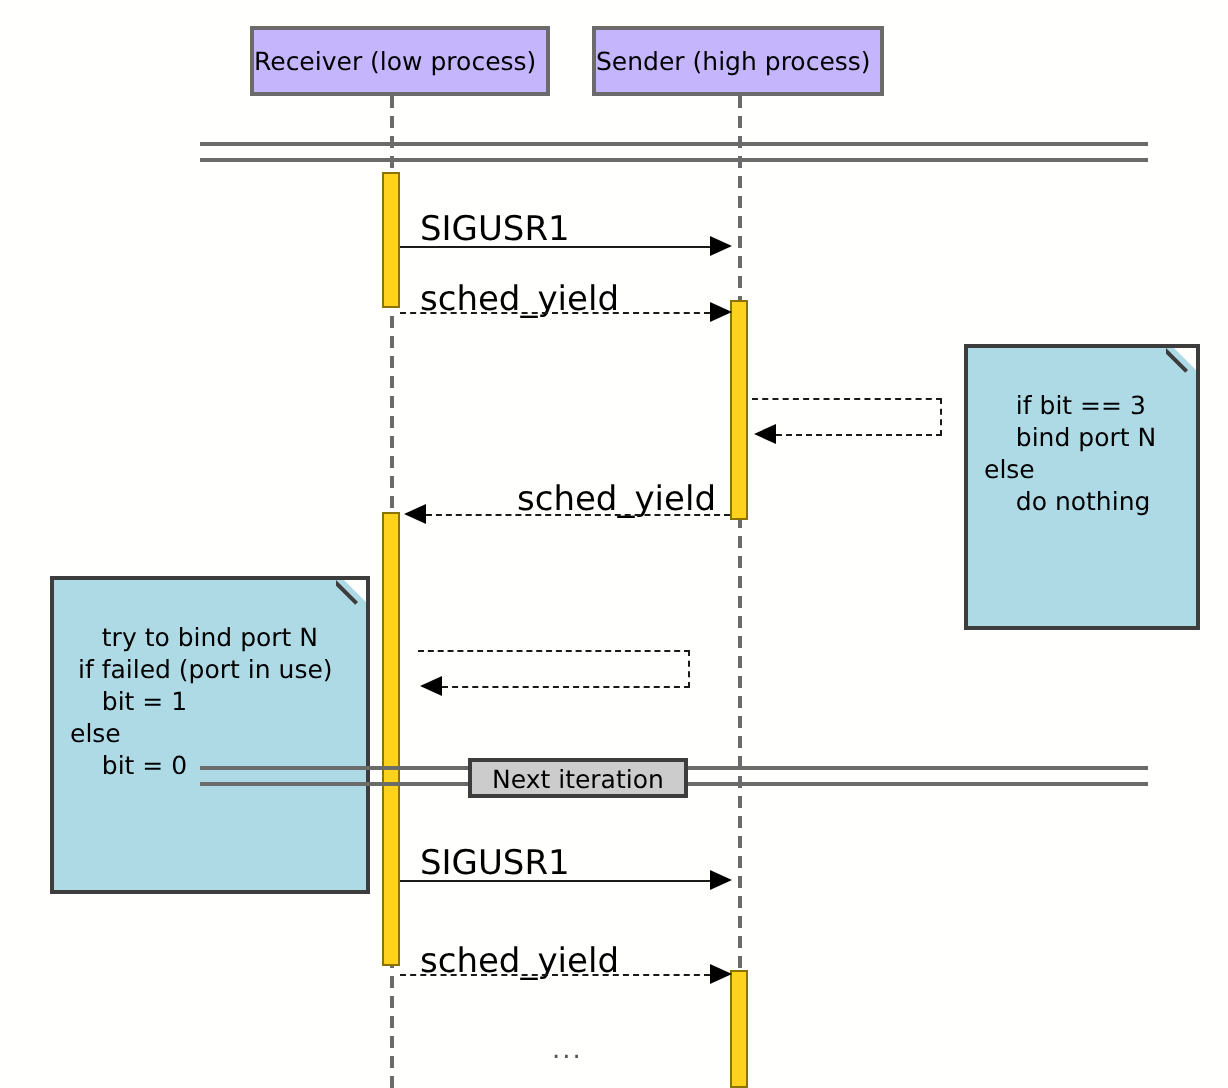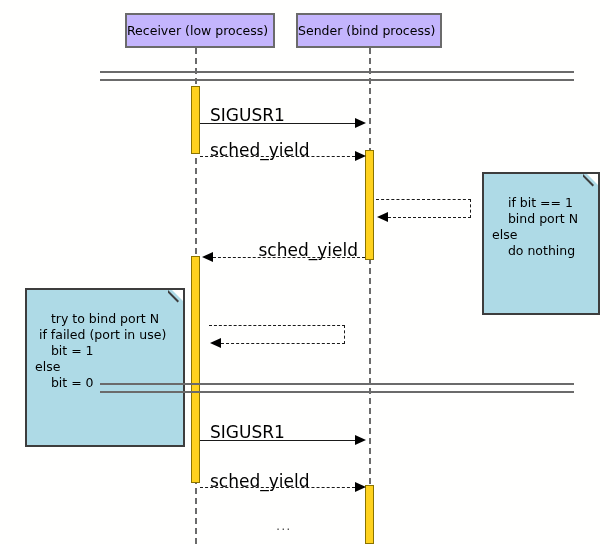--- a/index.html
+++ b/index.html
@@ -137,21 +137,21 @@
 
 <div id="diagram">
 
   <div class="lifeline" style="left:195px; top:48px; height:496px;"></div>
   <div class="lifeline" style="left:369px; top:48px; height:496px;"></div>
 
   <div class="participant-box" style="left:125px; top:13px; width:150px; height:35px;">
     <span>Receiver (low process)</span>
   </div>
   <div class="participant-box" style="left:296px; top:13px; width:146px; height:35px;">
-    <span>Sender (bind process)</span>
+    <span>Sender (high process)</span>
   </div>
 
   <div class="activation" style="left:191px; top:86px; height:68px;"></div>
   <div class="activation" style="left:365px; top:150px; height:110px;"></div>
   <div class="activation" style="left:191px; top:256px; height:227px;"></div>
   <div class="activation" style="left:365px; top:485px; height:59px;"></div>
 
   <div class="divider-line" style="left:100px; top:71px; width:474px;"></div>
   <div class="divider-line" style="left:100px; top:79px; width:474px;"></div>
 
@@ -166,21 +166,21 @@
   </div>
   <div class="msg-line dashed" style="left:200px; top:156px; width:155px;"></div>
   <div class="arrow-right" style="left:355px; top:151px;"></div>
 
   <div class="msg-line dashed" style="left:376px; top:199px; width:95px;"></div>
   <div class="msg-vline" style="left:470px; top:199px; height:19px;"></div>
   <div class="msg-line dashed" style="left:388px; top:217px; width:83px;"></div>
   <div class="arrow-left" style="left:377px; top:212px;"></div>
 
   <div class="note" style="left:482px; top:172px; width:118px;">
-    <span>if bit == 1
+    <span>if bit == 3
     bind port N
 else
     do nothing</span>
     <span class="note-fold"></span>
     <span class="note-fold-edge"></span>
   </div>
 
   <div class="msg-label right-align" style="left:200px; top:240px; width:158px;">
     <span>sched_yield</span>
   </div>
@@ -197,20 +197,23 @@
  if failed (port in use)
     bit = 1
 else
     bit = 0</span>
     <span class="note-fold"></span>
     <span class="note-fold-edge"></span>
   </div>
 
   <div class="divider-line" style="left:100px; top:383px; width:474px;"></div>
   <div class="divider-line" style="left:100px; top:391px; width:474px;"></div>
+  <div class="divider-label" style="left:234px; top:379px; height:20px;">
+    <span>Next iteration</span>
+  </div>
 
   <div class="msg-label" style="left:210px; top:422px;">
     <span>SIGUSR1</span>
   </div>
   <div class="msg-line" style="left:200px; top:440px; width:155px;"></div>
   <div class="arrow-right" style="left:355px; top:435px;"></div>
 
   <div class="msg-label" style="left:210px; top:471px;">
     <span>sched_yield</span>
   </div>

